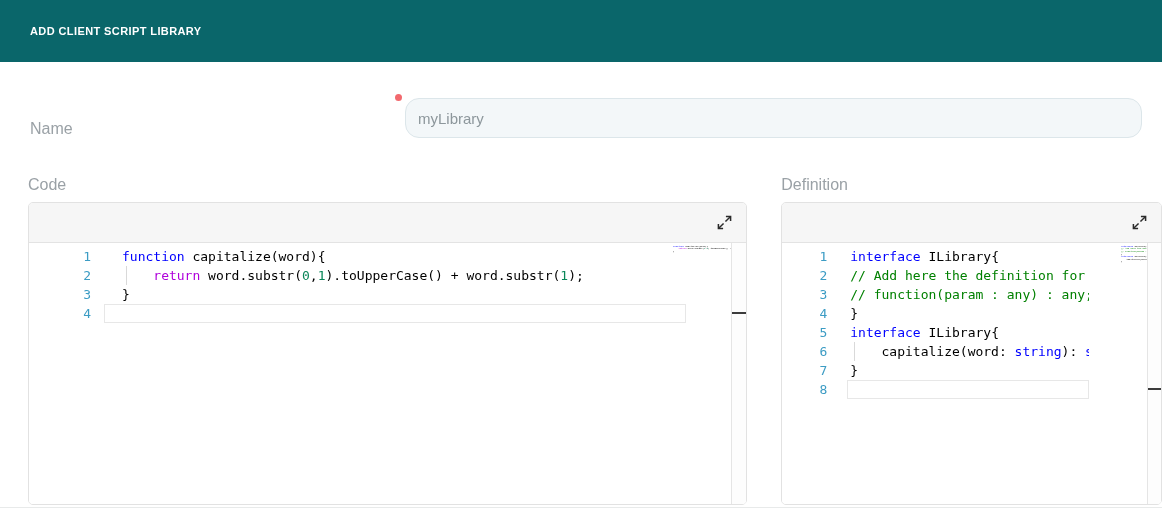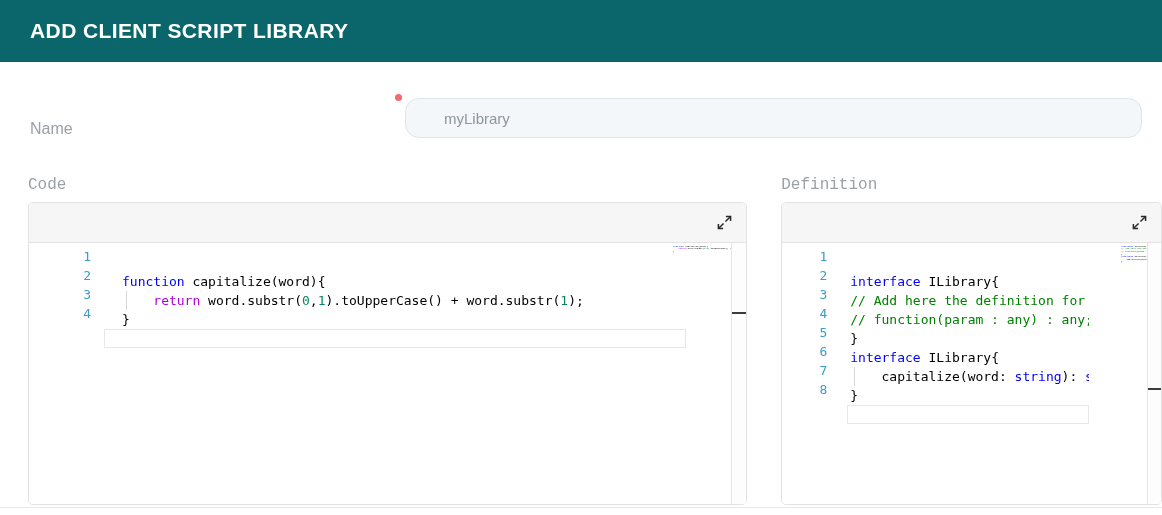--- a/index.html
+++ b/index.html
@@ -1,52 +1,52 @@
 <!DOCTYPE html>
 <html><head>
 <meta charset="utf-8">
 <style>
   * { margin:0; padding:0; box-sizing:border-box; }
   html,body { width:1162px; height:515px; overflow:hidden; background:#fff;
               font-family:"Liberation Sans", sans-serif; }
 
   
   .modal-header { height:62px; background:#0a666a; display:flex; align-items:center; padding-left:30px; }
-  .modal-title  { color:#ffffff; font-size:21px; font-weight:bold; letter-spacing:.4px; }
+  .modal-title  { color:#ffffff; font-size:11px; font-weight:bold; letter-spacing:.4px; }
 
   
   .name-row { display:flex; align-items:flex-end; margin-top:36px; padding:0 20px 0 30px; height:40px; }
   .name-label { width:375px; color:#9aa1a6; font-size:16px; }
   .input-wrap { position:relative; flex:1; height:40px; }
   .required-dot { position:absolute; left:-10px; top:-4px; width:7px; height:7px;
                   border-radius:50%; background:#f2696e; }
   .text-input { width:100%; height:40px; border:1px solid #dce6ea; border-radius:14px;
-                background:#f3f7f9; padding:0 38px; font-size:15px; color:#66707a;
+                background:#f3f7f9; padding:0 12px; font-size:15px; color:#66707a;
                 font-family:"Liberation Sans", sans-serif; outline:none; }
   .text-input::placeholder { color:#8d979c; opacity:1; }
 
   
   .editors-row { display:flex; margin-top:38px; padding-left:28px; gap:34px; }
-  .editor-col .col-label { color:#9aa1a6; font-size:16px; height:21px; margin-bottom:5px;font-family:Liberation Mono, monospace; }
+  .editor-col .col-label { color:#9aa1a6; font-size:16px; height:21px; margin-bottom:5px; }
   .col-code { width:731px; }
   .col-def  { width:387px; }
 
   .panel { border:1px solid #e2e2e2; border-radius:5px; height:303px; background:#fff;
            display:flex; flex-direction:column; overflow:hidden; }
   .toolbar { height:40px; background:#f6f6f6; border-bottom:1px solid #e3e3e3;
              display:flex; align-items:center; justify-content:flex-end; padding-right:13px; flex:none; }
   .expand-btn { width:18px; height:18px; cursor:pointer; display:flex; align-items:center; justify-content:center; }
 
   .editor { position:relative; flex:1; background:#fff; overflow:hidden;
             font-family:"DejaVu Sans Mono","Liberation Mono",monospace; font-size:13px; }
   .lines { padding-top:4px; }
   .row { height:19px; line-height:19px; white-space:pre; display:flex; position:relative; }
   .ln { width:var(--numw); text-align:right; color:#3c9cc4; flex:none; }
   .codepart { position:absolute; left:var(--contentl); width:var(--codew); height:19px;
-              padding-left:var(--textpad); overflow:hidden;margin-top:25px; }
+              padding-left:var(--textpad); overflow:hidden; }
   .row.current .codepart { outline:1px solid #e7e7e7; outline-offset:-1px; }
   .indent-guide { position:absolute; left:calc(var(--textpad) + 4px); top:0; width:1px; height:19px; background:#d9d9d9; }
 
   .tk-kw  { color:#0000ff; }
   .tk-ctrl{ color:#af00db; }
   .tk-num { color:#098658; }
   .tk-com { color:#008000; }
   .tk-pl  { color:#000000; }
 
   

